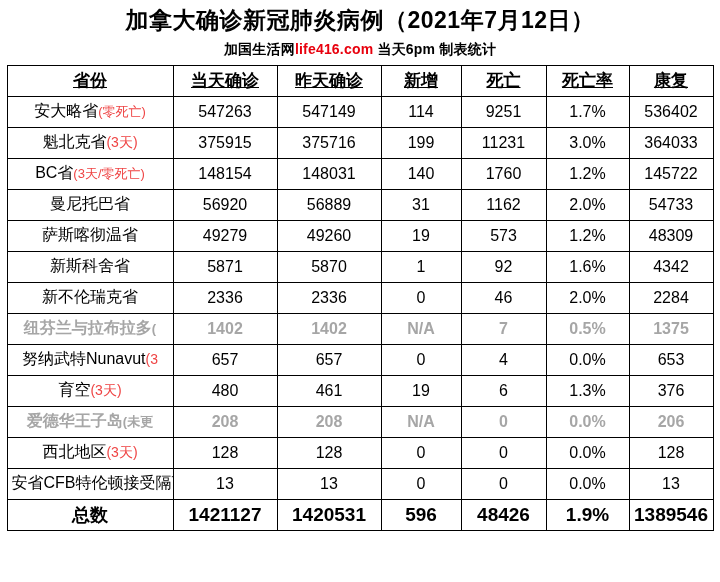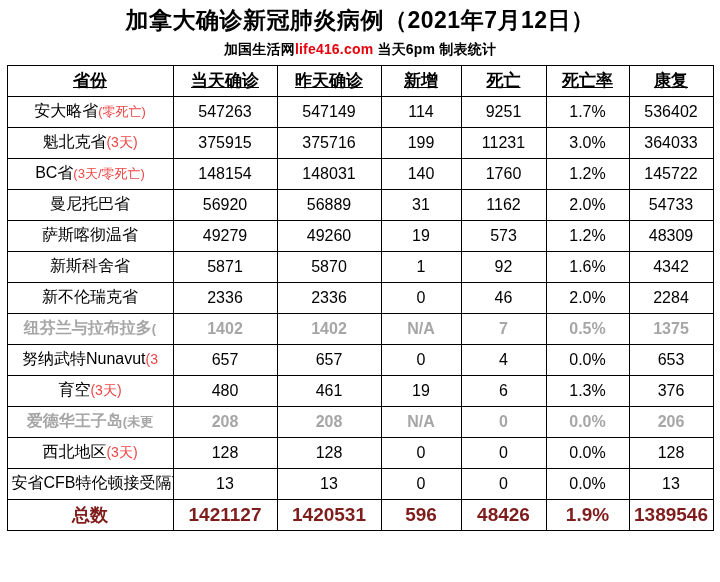--- a/index.html
+++ b/index.html
@@ -79,21 +79,21 @@
   }
   .note-grey {
     color: #a6a6a6;
     font-size: 13px;
   }
   tr.greyed td, tr.greyed td.prov {
     color: #a6a6a6;
     font-weight: bold;
   }
   tr.total td {
-    color: #7f1d1d;
+    color: #000000;
     font-weight: bold;
     font-size: 19px;
   }
   tr.total td.prov {
     text-align: center;
     font-size: 18px;
   }
   .life416 {
     color: #e8000d;
   }

